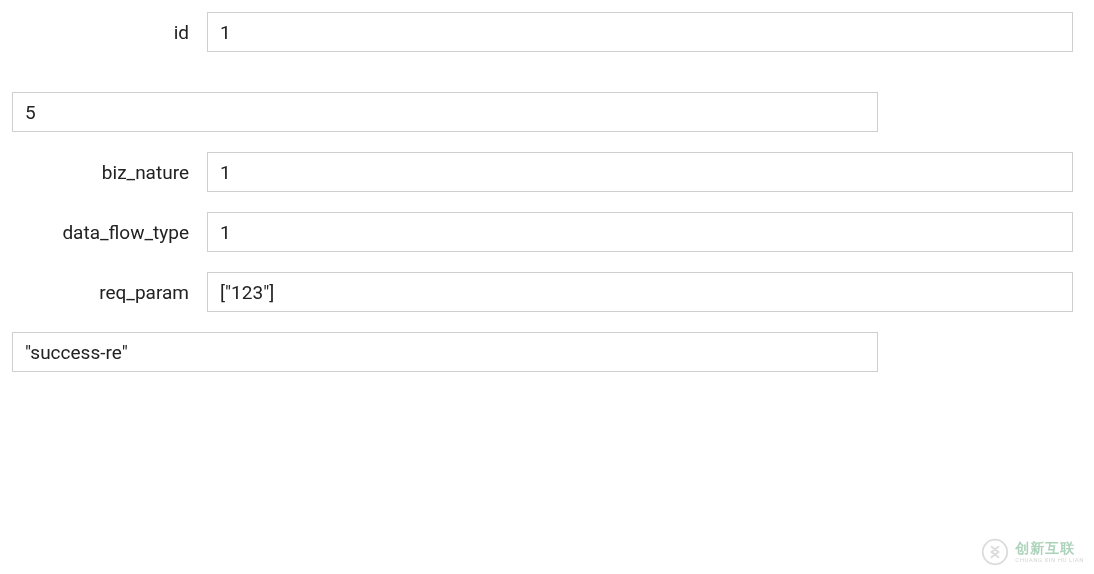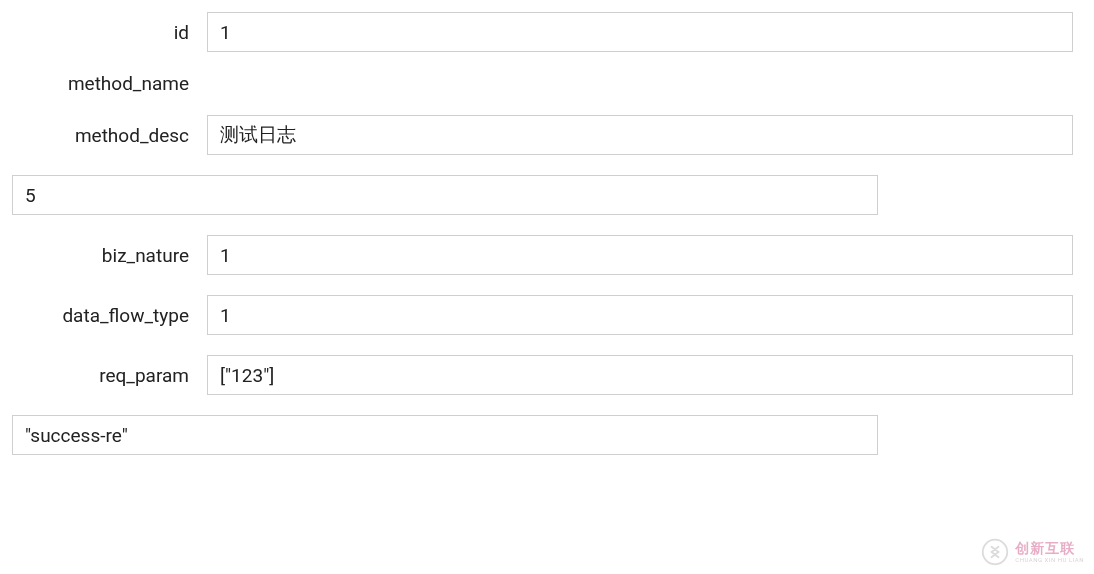--- a/index.html
+++ b/index.html
@@ -55,21 +55,21 @@
       height: 28px;
     }
     .watermark-text {
       display: flex;
       flex-direction: column;
       line-height: 1;
     }
     .watermark-text .main {
       font-size: 14px;
       font-weight: 600;
-      color: #be185d;
+      color: #15803d;
       letter-spacing: 1px;
     }
     .watermark-text .sub {
       font-size: 6px;
       color: #888;
       letter-spacing: 0.5px;
       margin-top: 2px;
     }
   </style>
 </head>
@@ -77,27 +77,22 @@
 
 <div>
 
   <div class="form-row">
     <label class="form-label">id</label>
     <input class="form-input" type="text" value="1" style="">
   </div>
 
 
   <div class="form-row">
-    <label class="form-label">method_name</label>
   </div>
 
-  <div class="form-row">
-    <label class="form-label">method_desc</label>
-    <input class="form-input" type="text" value="测试日志" style="">
-  </div>
 
   <div class="form-row">
     <input class="form-input" type="text" value="5" style="">
   </div>
 
   <div class="form-row">
     <label class="form-label">biz_nature</label>
     <input class="form-input" type="text" value="1" style="">
   </div>
 

